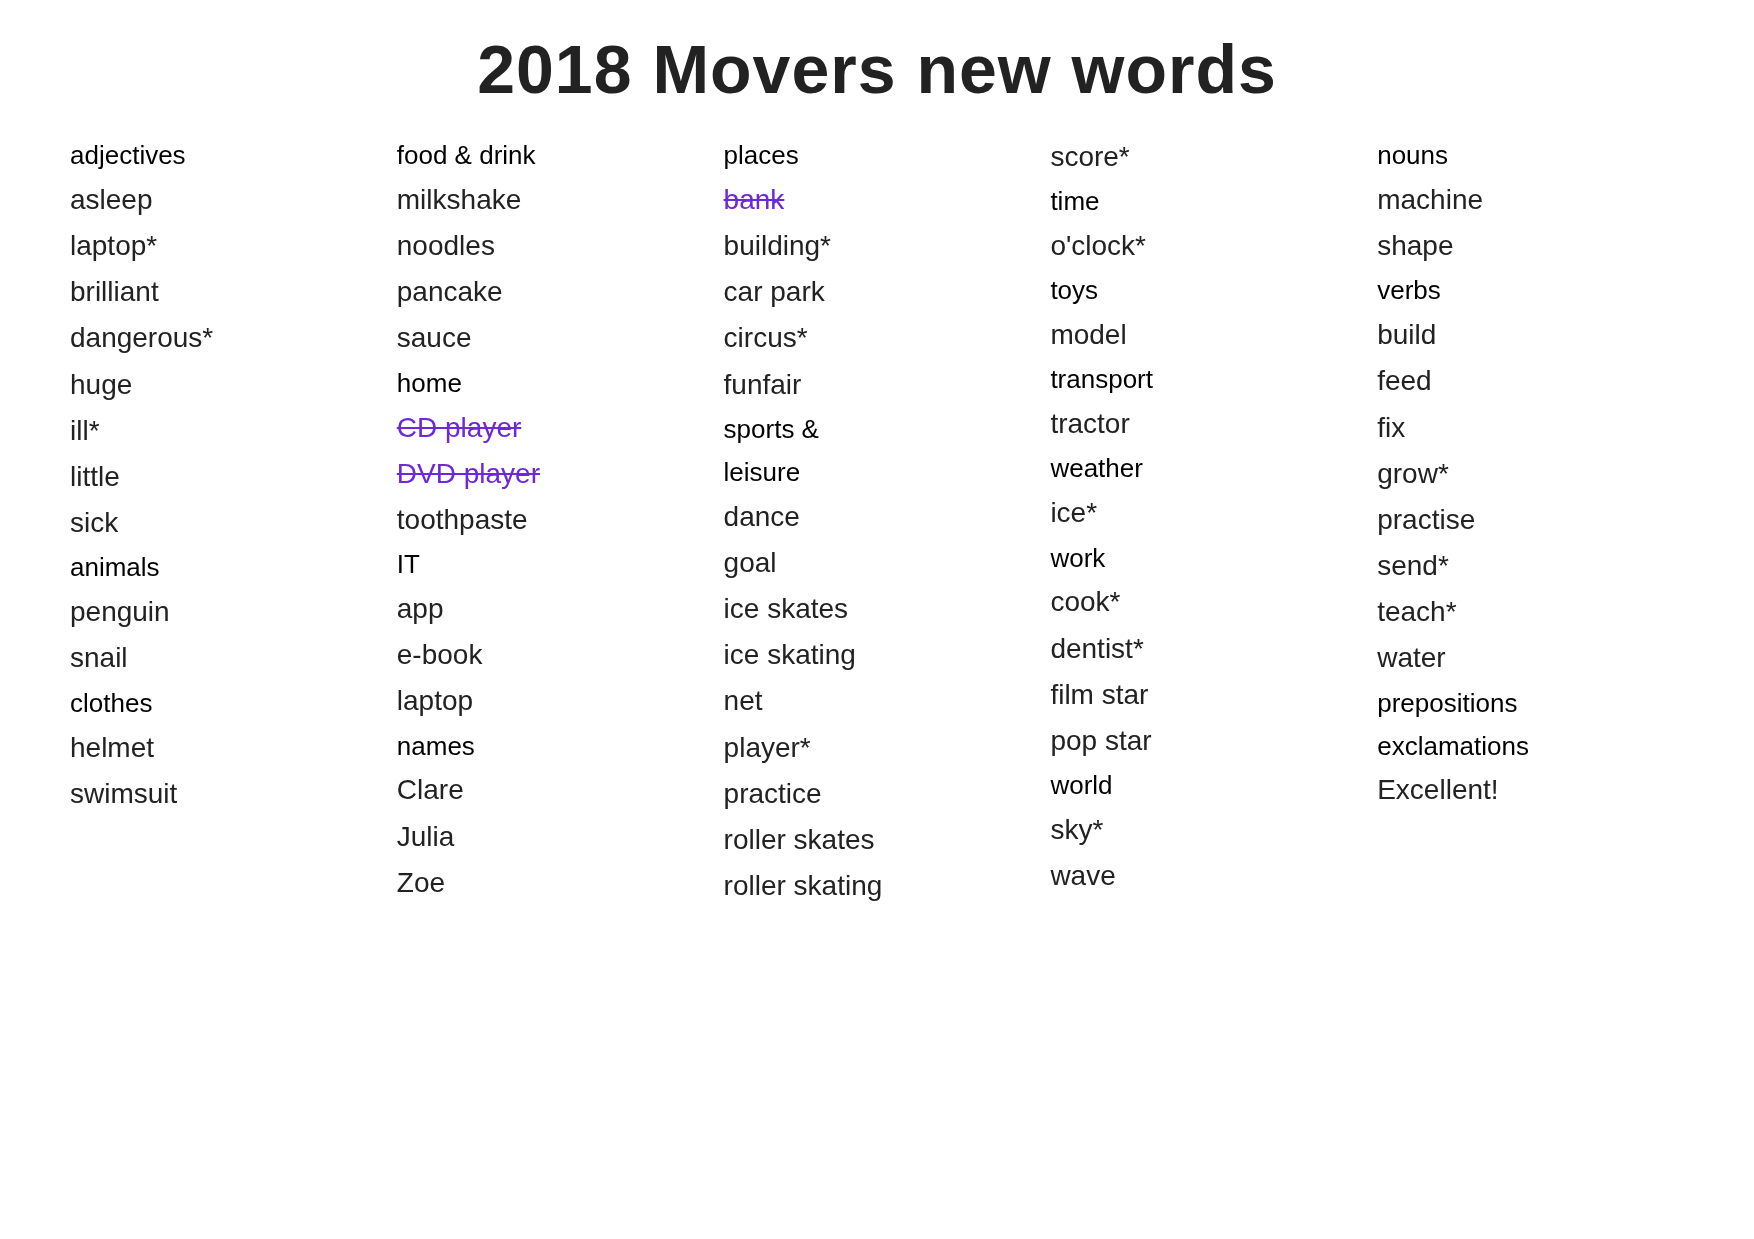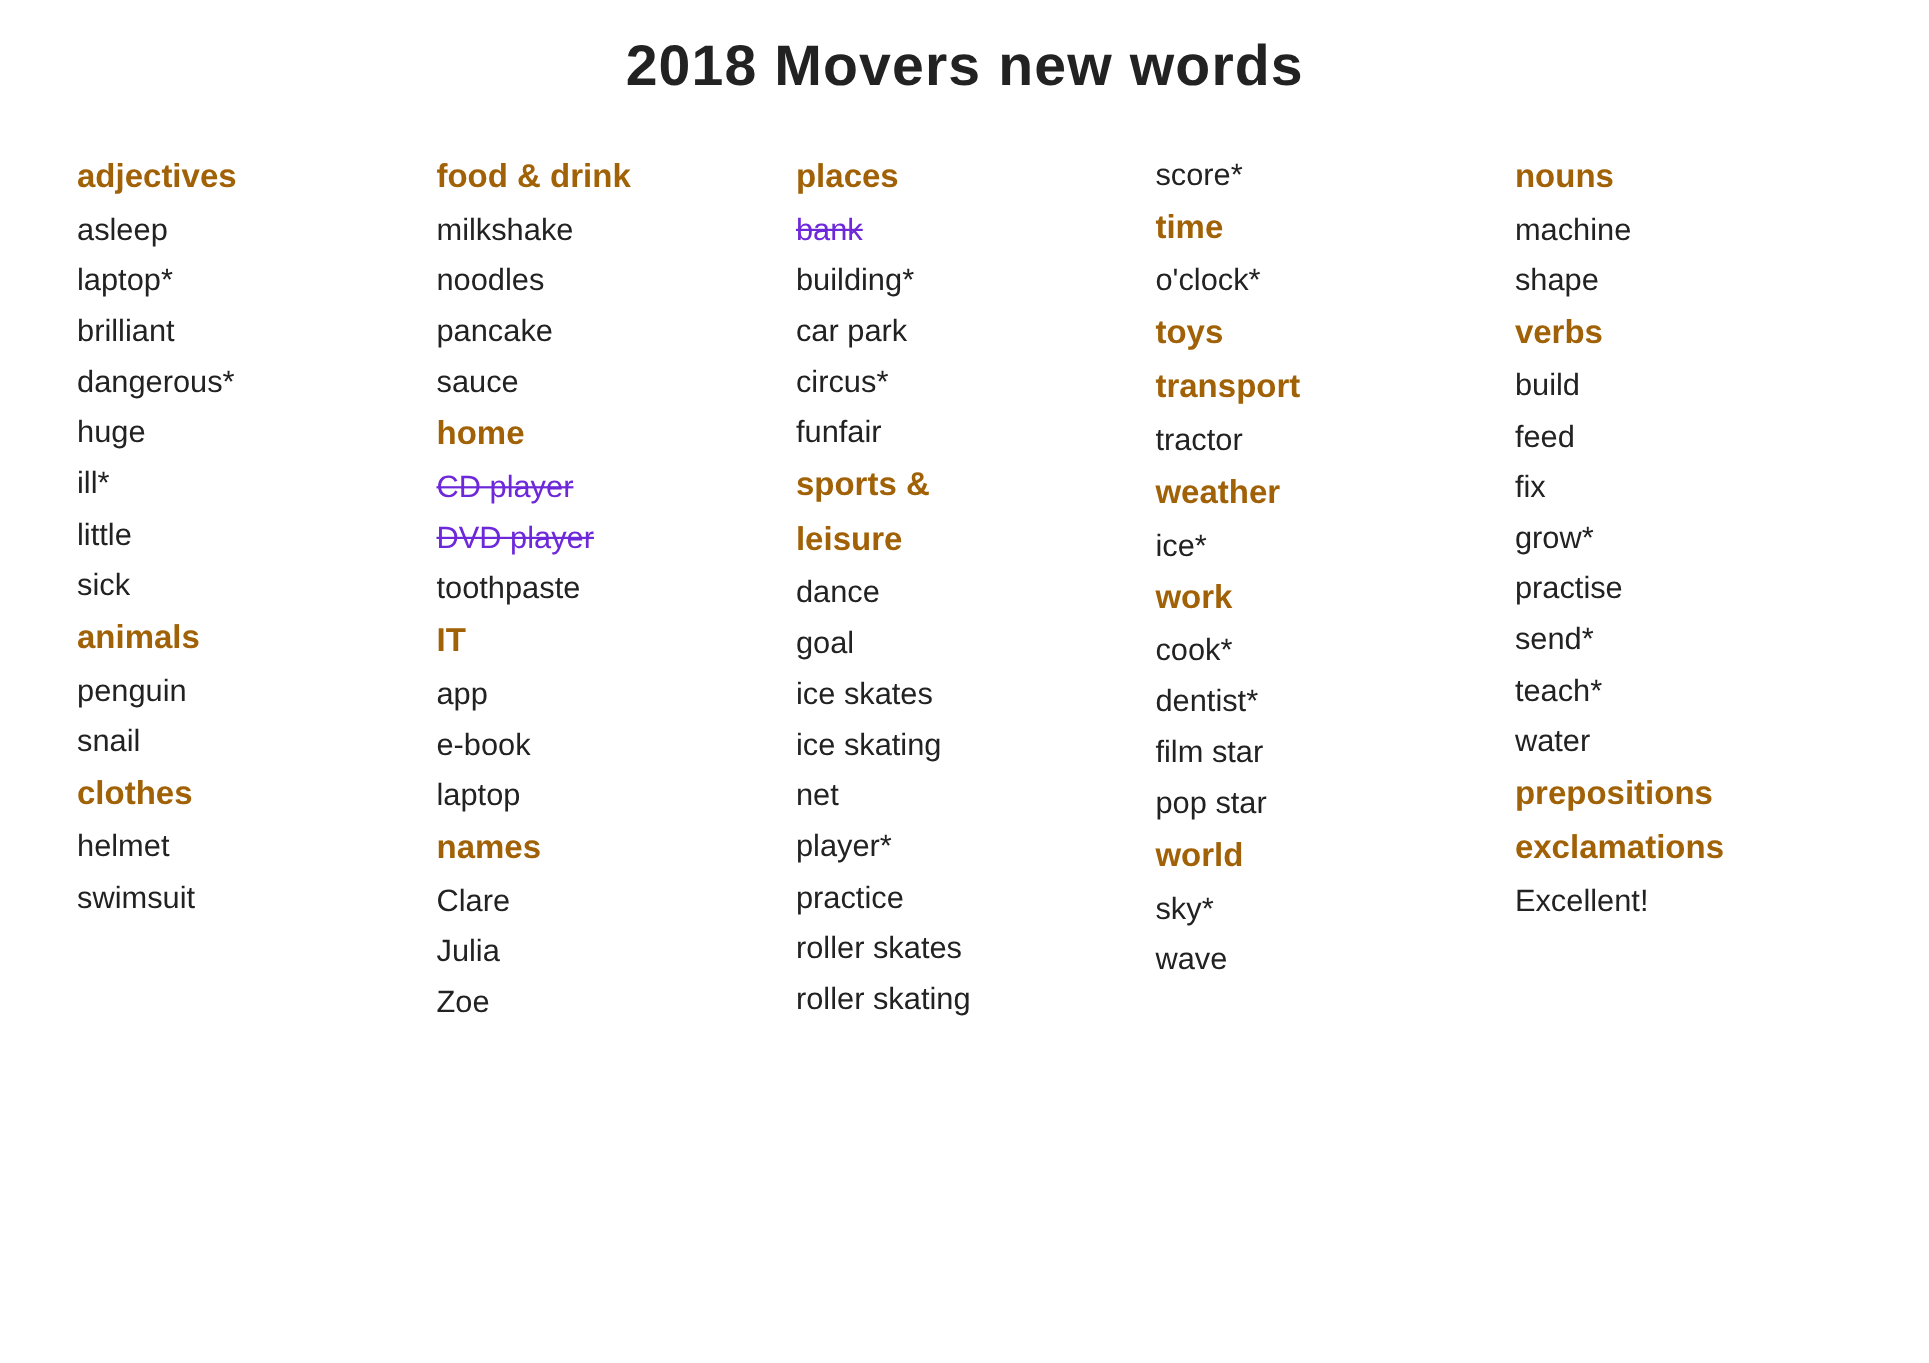--- a/index.html
+++ b/index.html
@@ -5,46 +5,46 @@
     * { margin: 0; padding: 0; box-sizing: border-box; }
     body {
       background: #fff;
       font-family: Arial, sans-serif;
       padding: 30px 40px;
       width: 1754px;
       min-height: 1239px;
     }
     h1 {
       text-align: center;
-      font-size: 52px;
+      font-size: 68px;
       font-weight: bold;
       color: #222;
-      margin-bottom: 46px;
+      margin-bottom: 26px;
       letter-spacing: 1px;
     }
     .columns {
       display: flex;
       gap: 0;
       justify-content: flex-start;
       padding: 0 20px;
     }
     .col {
       flex: 1;
       padding: 0 10px;
     }
     .word-entry {
       font-size: 28px;
       line-height: 1.65;
       color: #222;
       font-weight: normal;
     }
     .category {
-      font-size: 30px;
-      font-weight: bold;
-      color: #a16207;
+      font-size: 26px;
+      font-weight: normal;
+      color: #000000;
       line-height: 1.65;
     }
     .strikethrough {
       text-decoration: line-through;
       color: #6d28d9;
     }
   </style>
 </head>
 <body>
 
@@ -104,20 +104,21 @@
       <div class="word-entry">player*</div>
       <div class="word-entry">practice</div>
       <div class="word-entry">roller skates</div>
       <div class="word-entry">roller skating</div>
     </div>
     <div class="col">
       <div class="word-entry">score*</div>
       <div class="category">time</div>
       <div class="word-entry">o'clock*</div>
       <div class="category">toys</div>
+      <div class="word-entry">model</div>
       <div class="category">transport</div>
       <div class="word-entry">tractor</div>
       <div class="category">weather</div>
       <div class="word-entry">ice*</div>
       <div class="category">work</div>
       <div class="word-entry">cook*</div>
       <div class="word-entry">dentist*</div>
       <div class="word-entry">film star</div>
       <div class="word-entry">pop star</div>
       <div class="category">world</div>

